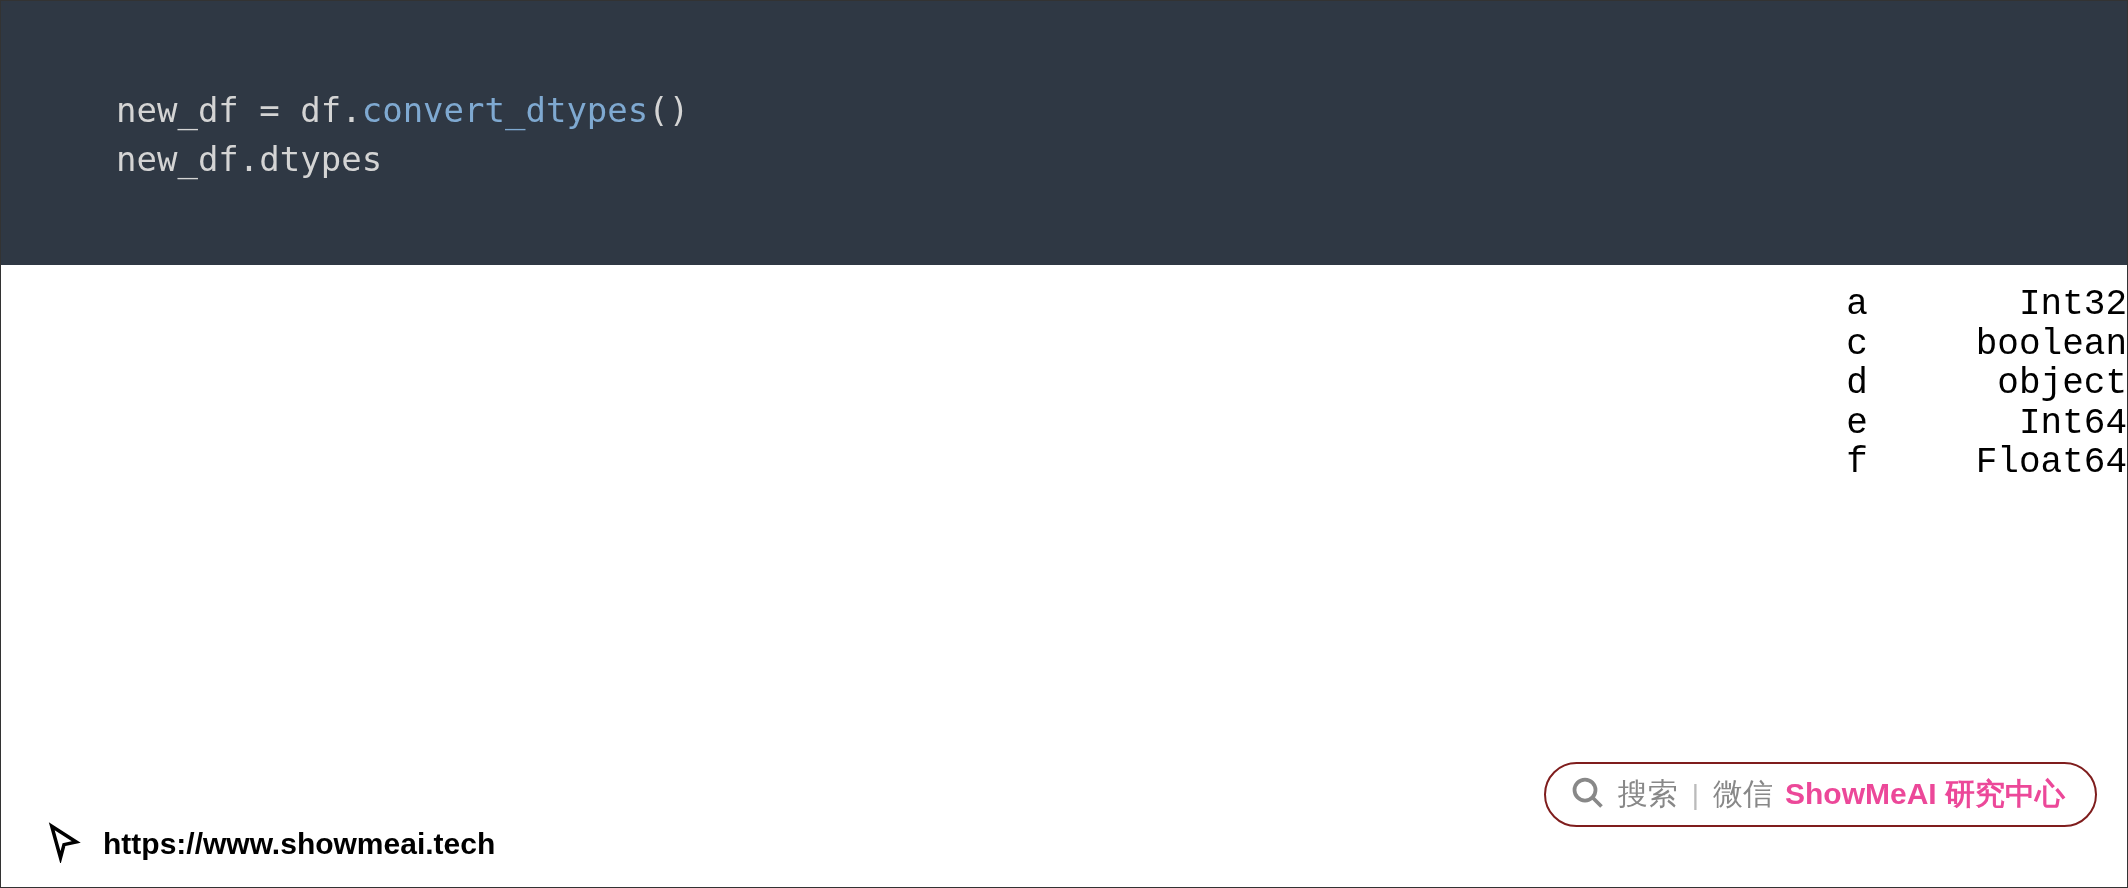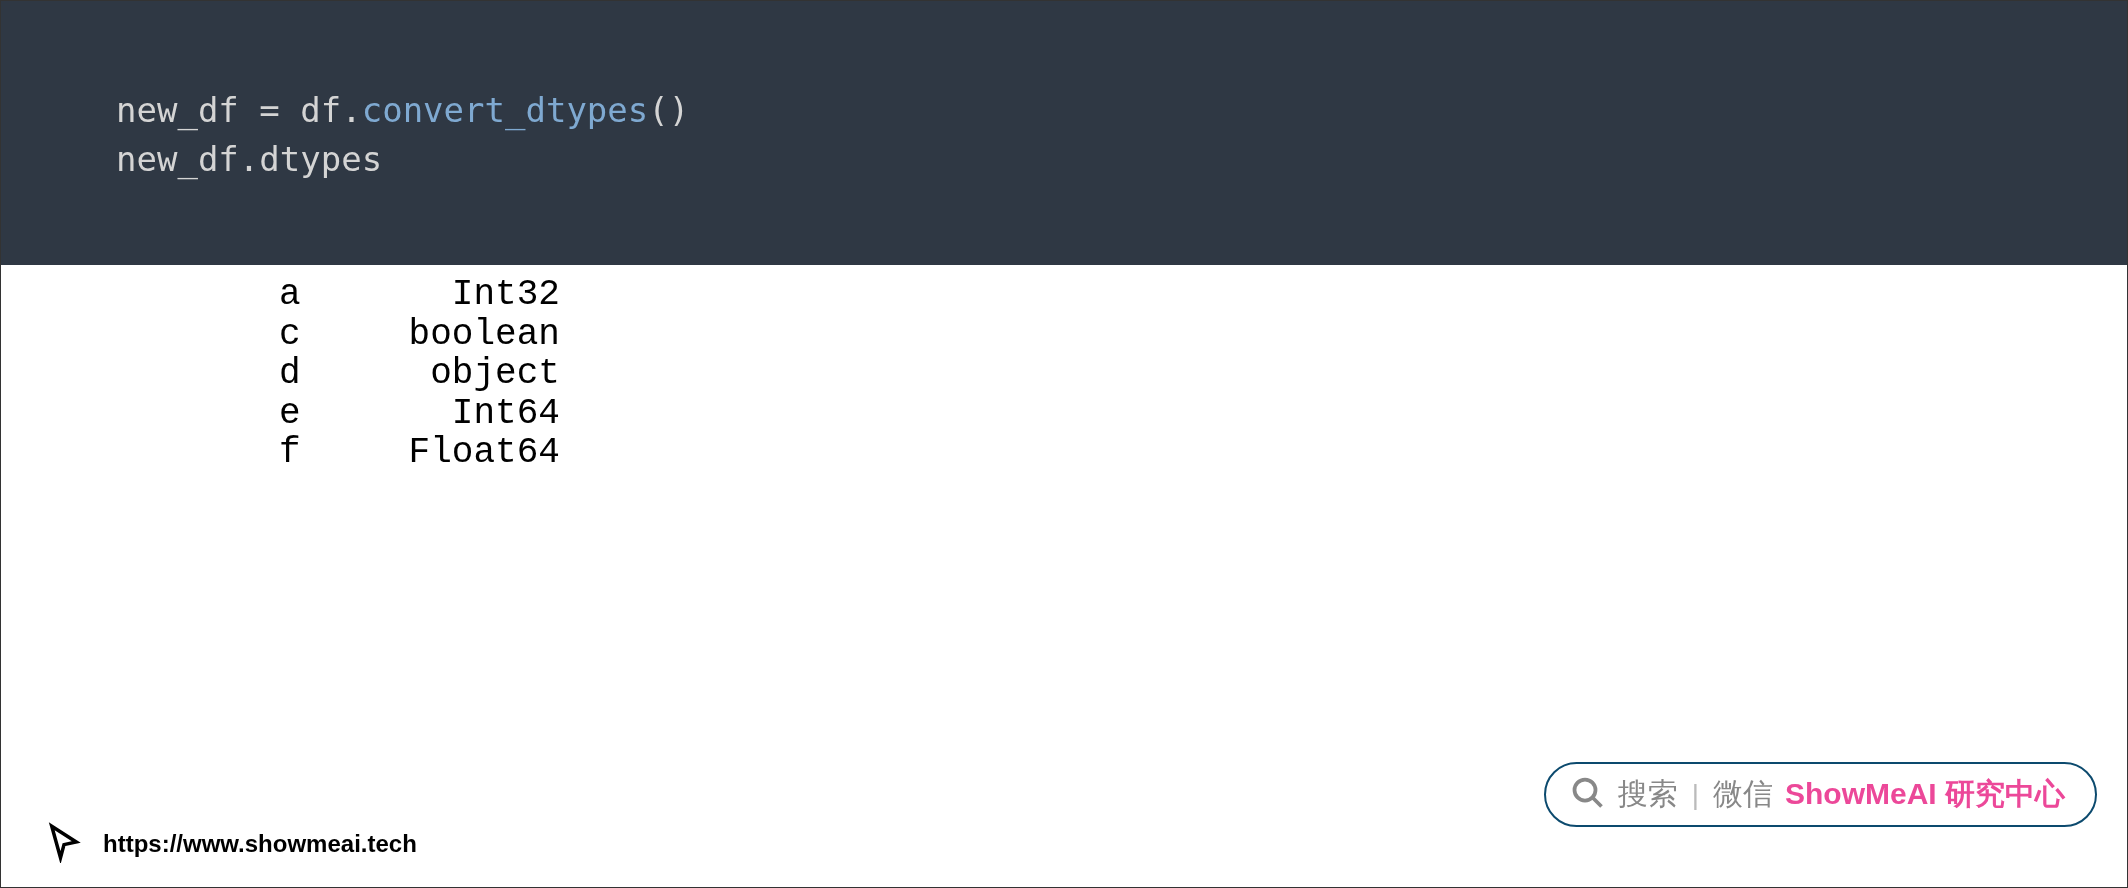--- a/index.html
+++ b/index.html
@@ -26,21 +26,22 @@
       font-size: 34px;
       line-height: 1.45;
       color: #d4d4d4;
       white-space: pre;
     }
     .tok-var { color: #d4d4d4; }
     .tok-op { color: #d4d4d4; }
     .tok-method { color: #7fa9d1; }
     .tok-paren { color: #d4d4d4; }
     .output-block {
-      padding: 10px 0 0 278px;
+      padding: 20px 0 0 278px;
+      text-align: right;
     }
     .output-line {
       font-family: "SimSun", "Courier New", monospace;
       font-size: 36px;
       line-height: 1.1;
       color: #000000;
       white-space: pre;
     }
     .footer {
       position: absolute;
@@ -52,29 +53,29 @@
     }
     .cursor-icon svg {
       width: 42px;
       height: 42px;
       stroke: #000;
       stroke-width: 2;
       fill: none;
     }
     .footer-url {
       font-family: Arial, sans-serif;
-      font-size: 24px;
+      font-size: 30px;
       font-weight: bold;
       color: #000;
     }
     .search-pill {
       position: absolute;
       right: 30px;
       bottom: 60px;
-      border: 2px solid #0c4a6e;
+      border: 2px solid #7f1d1d;
       border-radius: 40px;
       padding: 10px 30px 10px 24px;
       display: flex;
       align-items: center;
       gap: 12px;
       background: #fff;
     }
     .search-icon svg {
       width: 36px;
       height: 36px;

